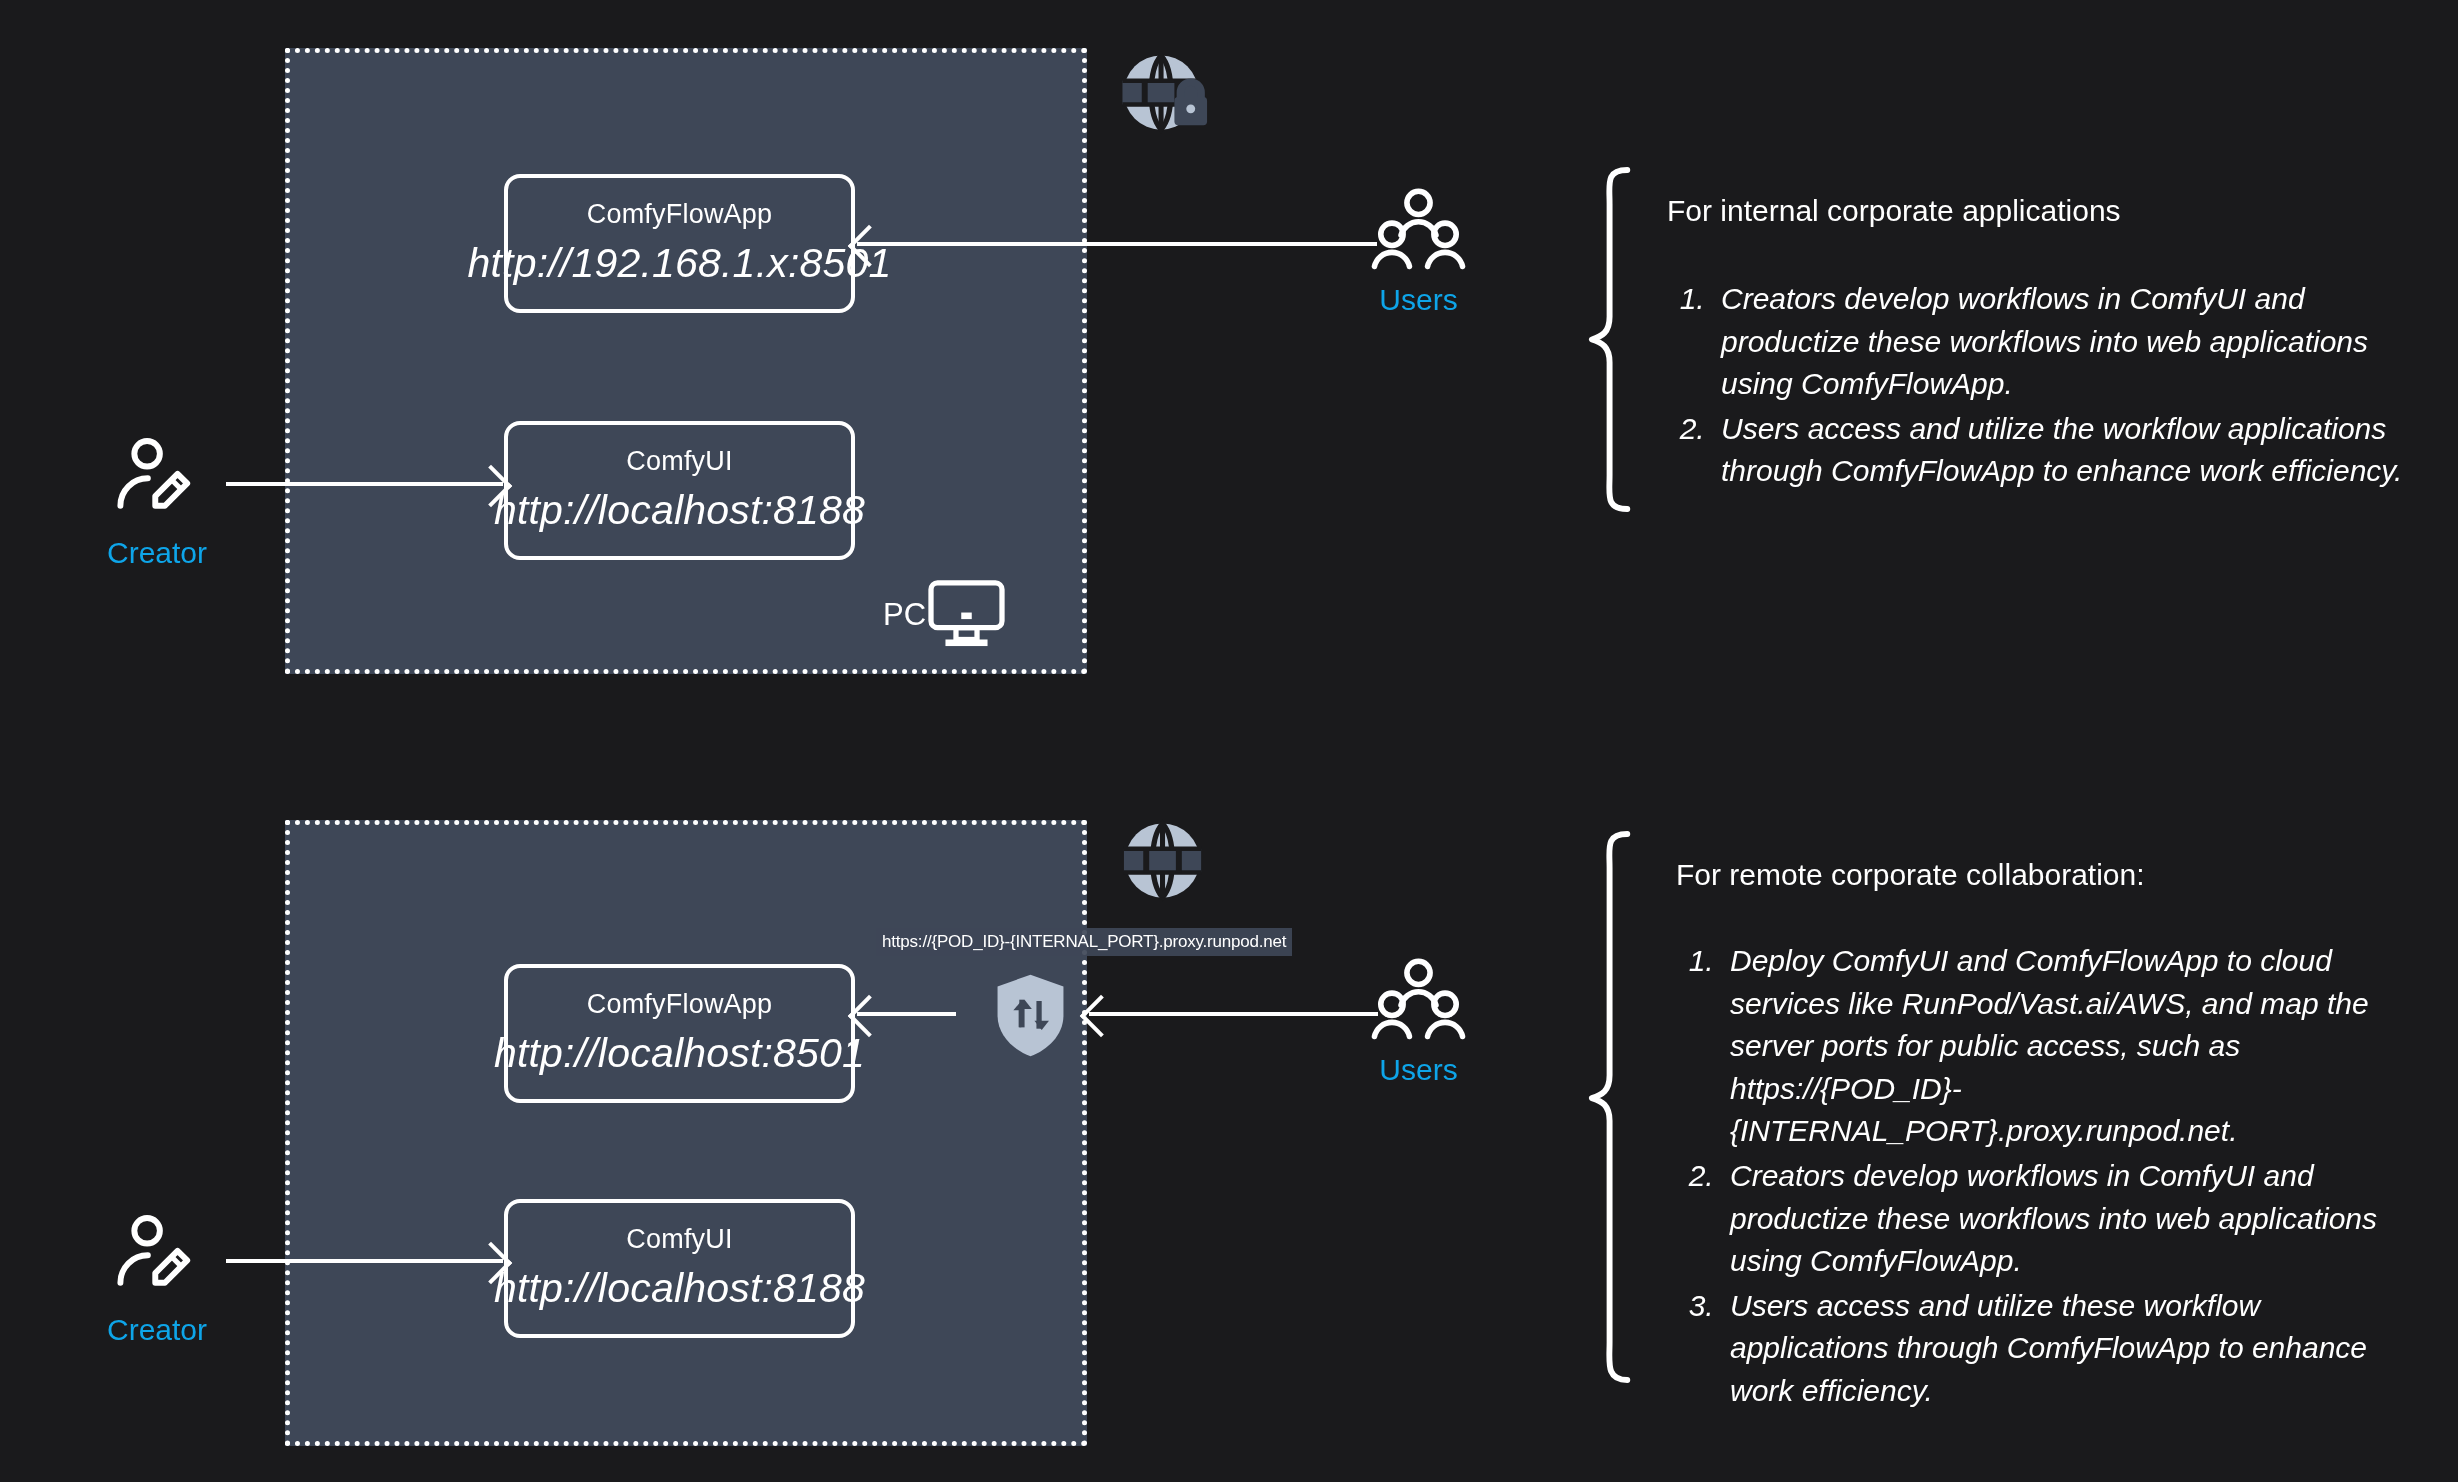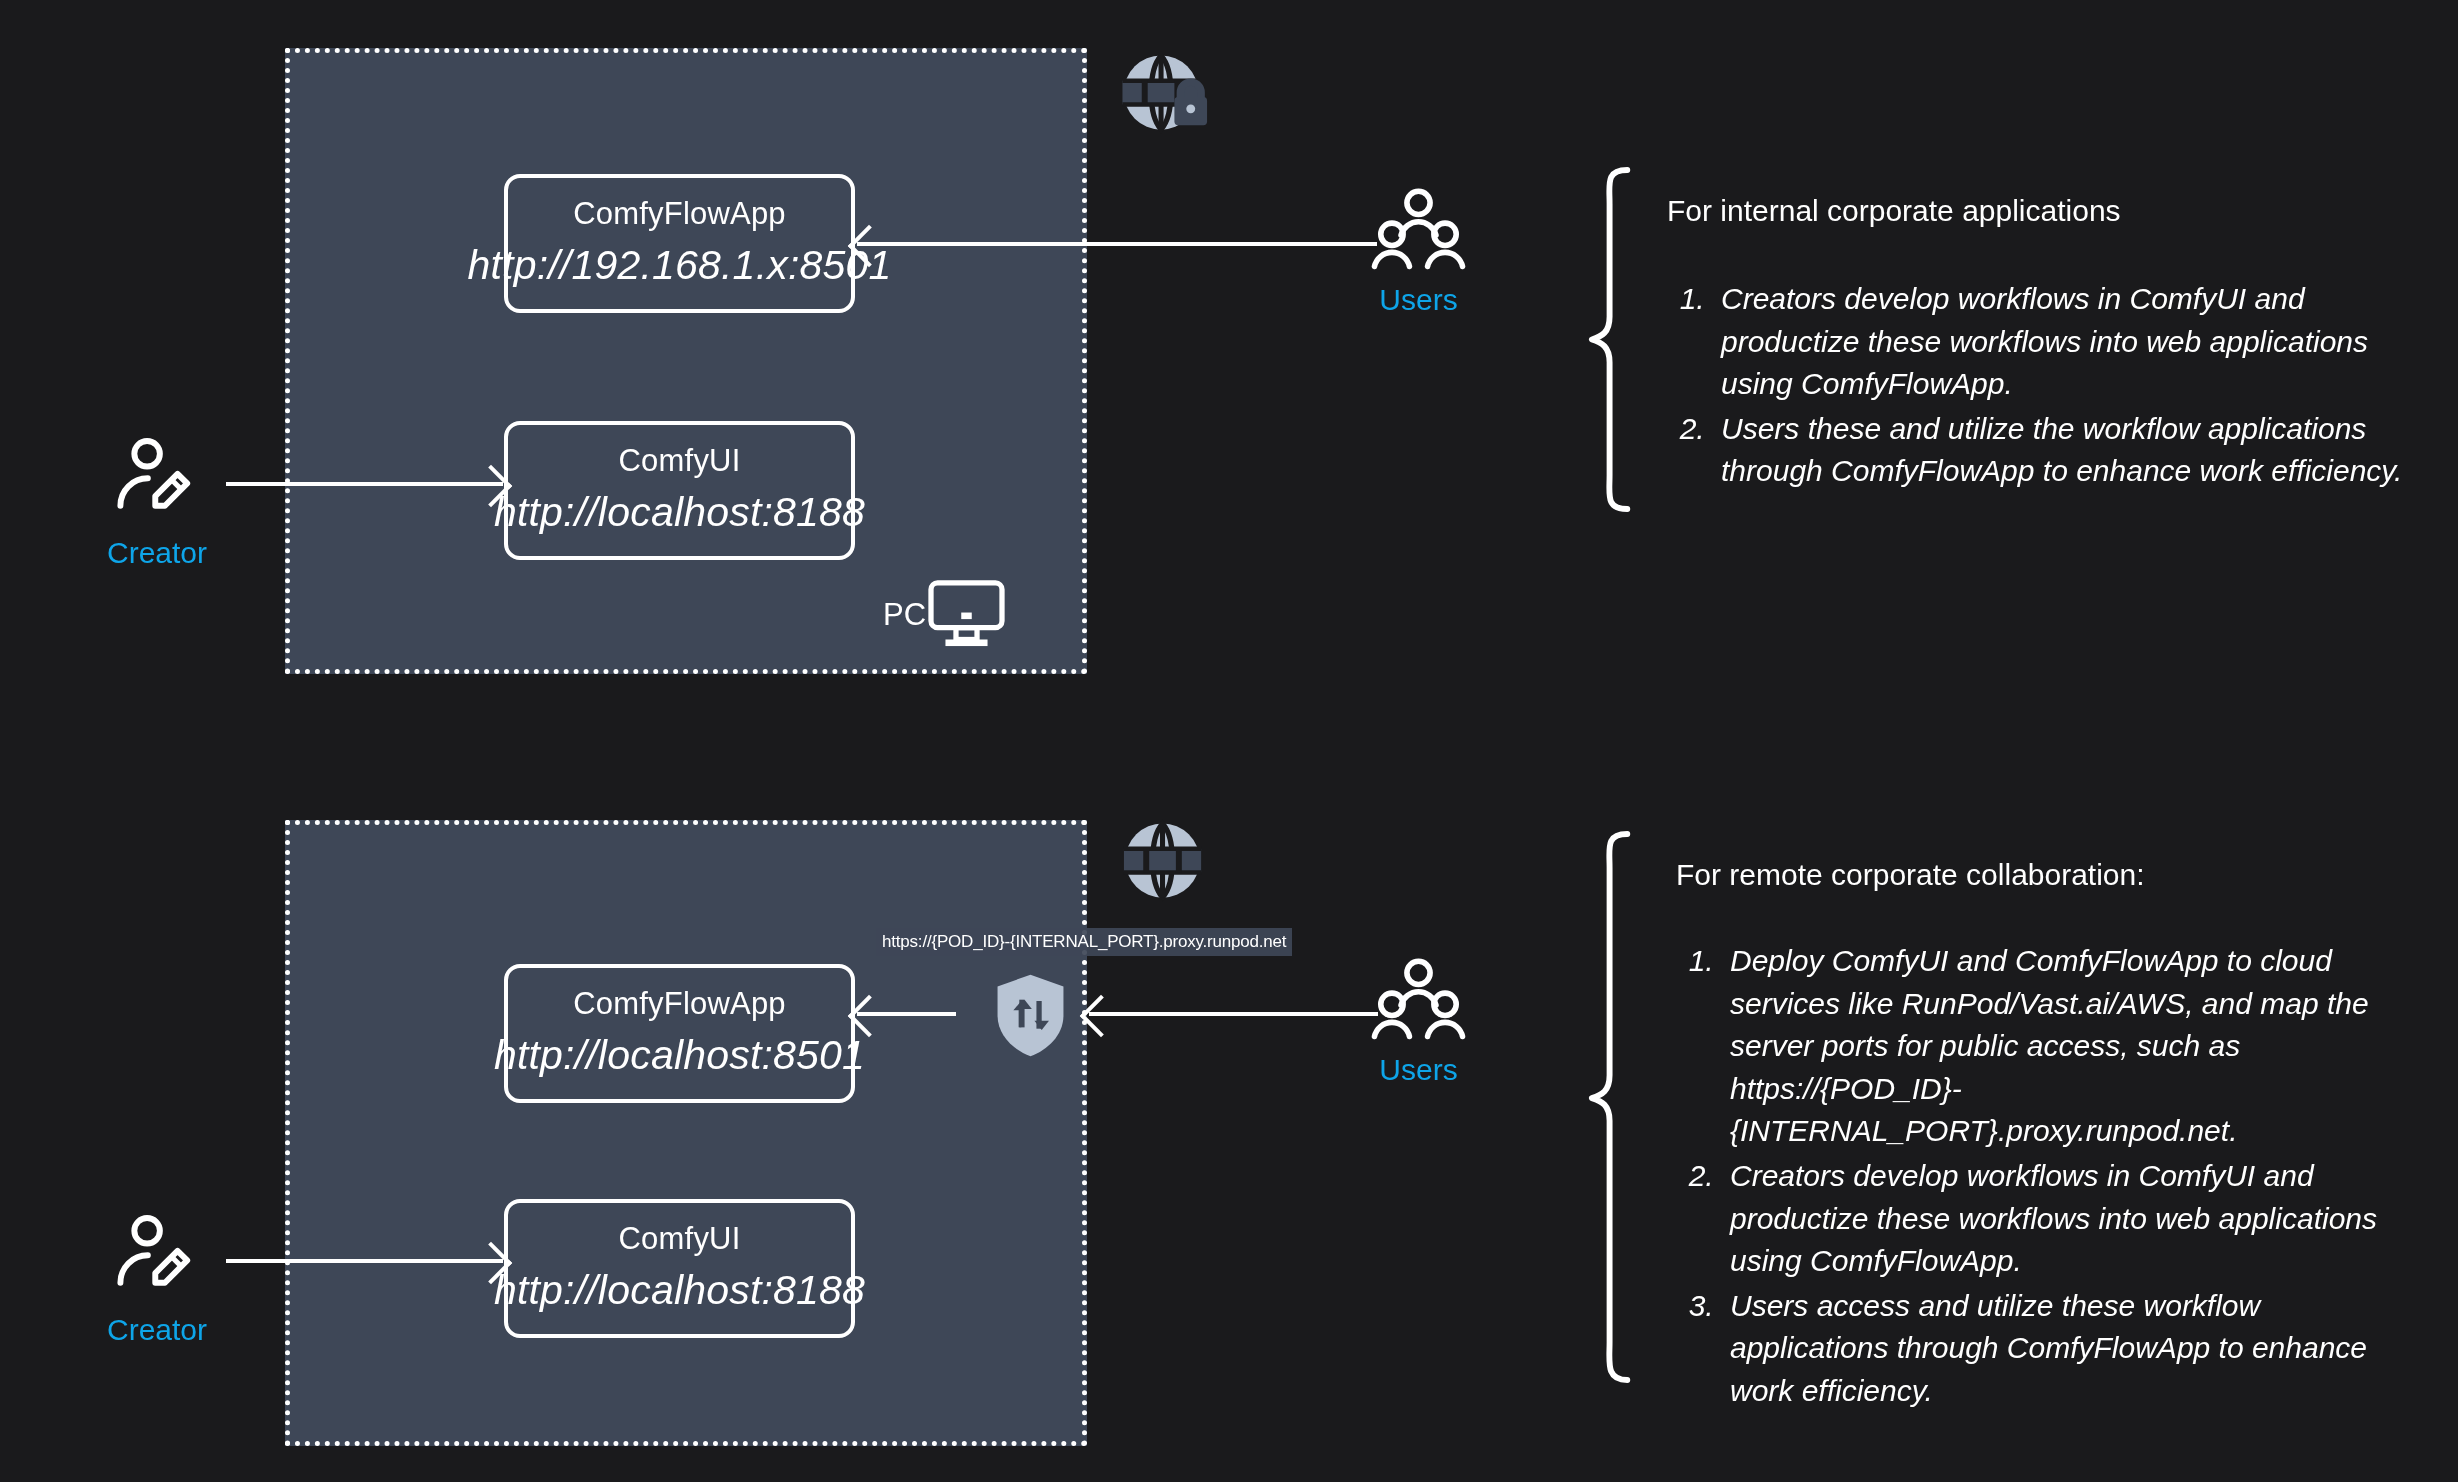--- a/index.html
+++ b/index.html
@@ -24,21 +24,21 @@
   .svc-box{
     position:absolute;
     border:4px solid #ffffff;
     border-radius:16px;
     background:#3e4757;
     box-sizing:border-box;
     display:flex;flex-direction:column;
     align-items:center;justify-content:center;
     line-height:1.42;
   }
-  .svc-box .svc-title{font-size:31px;letter-spacing:0.2px;}
+  .svc-box .svc-title{font-size:27px;letter-spacing:0.2px;}
   .svc-box .svc-url  {font-size:41px;letter-spacing:0.2px;font-style:italic;}
 
   #box-flowapp-pc   {left:504px;top:174px; width:351px;height:139px;}
   #box-comfyui-pc   {left:504px;top:421px; width:351px;height:139px;}
   #box-flowapp-cloud{left:504px;top:964px; width:351px;height:139px;}
   #box-comfyui-cloud{left:504px;top:1199px;width:351px;height:139px;}
 
   
   .arrow{position:absolute;height:4px;background:#ffffff;}
   .arrow::after{
@@ -170,21 +170,21 @@
   <div class="desc" id="desc-internal">
     <div class="brace">
       <svg width="61" height="347" viewBox="0 0 62 350" preserveAspectRatio="none">
         <path d="M44 4 C22 4 26 18 26 38 L26 152 C26 168 18 172 8 175 C18 178 26 182 26 198 L26 312 C26 332 22 346 44 346" fill="none" stroke="#fff" stroke-width="6" stroke-linecap="round" stroke-linejoin="round"></path>
       </svg>
     </div>
     <div class="desc-body">
       <p class="desc-head">For internal corporate applications</p>
       <ol class="desc-list">
         <li>Creators develop workflows in ComfyUI and productize these workflows into web applications using ComfyFlowApp.</li>
-        <li>Users these and utilize the workflow applications through ComfyFlowApp to enhance work efficiency.</li>
+        <li>Users access and utilize the workflow applications through ComfyFlowApp to enhance work efficiency.</li>
       </ol>
     </div>
   </div>
 
   <div class="env-panel" id="panel-cloud"></div>
 
   <div class="svc-box" id="box-flowapp-cloud">
     <span class="svc-title">ComfyFlowApp</span>
     <span class="svc-url">http://localhost:8501</span>
   </div>

